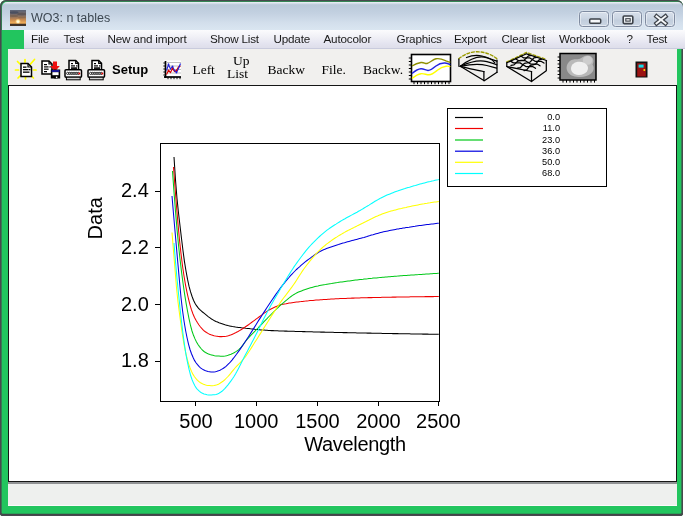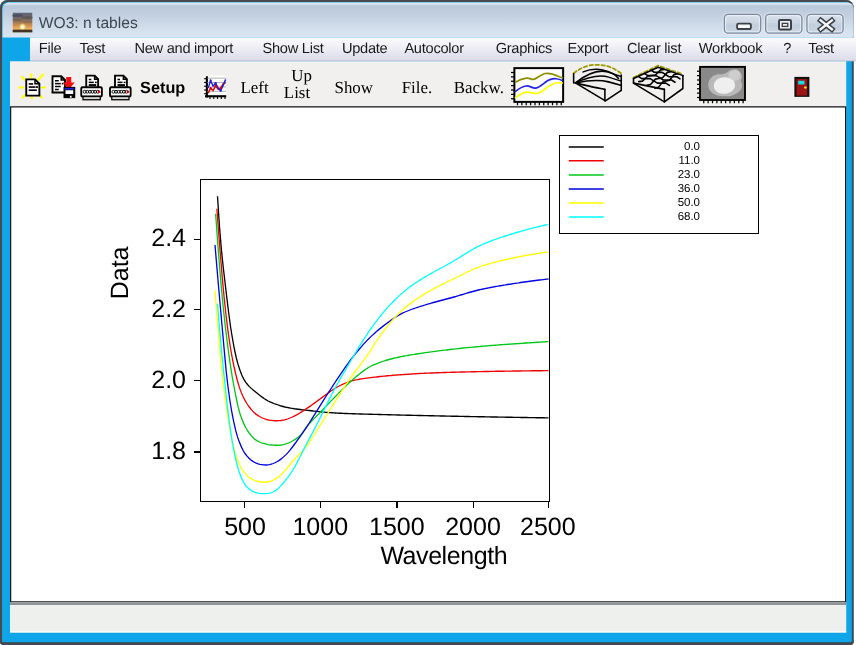--- a/index.html
+++ b/index.html
@@ -1,17 +1,17 @@
 <!DOCTYPE html>
 <html><head><meta charset="utf-8"><style>
 * { margin:0; padding:0; box-sizing:border-box; }
 html,body { width:685px; height:516px; background:#fff; overflow:hidden;
   font-family:"Liberation Sans",sans-serif; }
 .win { position:absolute; left:0; top:0; width:683px; height:516px;
-  background:#0ea5e9; border-radius:6px 6px 3px 3px;
+  background:#22c55e; border-radius:6px 6px 3px 3px;
   box-shadow:inset 0 0 0 1.6px #47494d, inset 0 -2.2px 0 #3f4145; }
 .titlebar { position:absolute; left:1.6px; top:1.6px; width:681.8px; height:28.4px;
   background:linear-gradient(180deg,#eef2f7 0,#bac9da 10%,#c3d1e1 40%,#d3dfec 75%,#dae6f1 100%);
   border-radius:5px 5px 0 0; }
 .appicon { position:absolute; left:10px; top:10px; }
 .title { position:absolute; left:31px; top:11px; font-size:12.5px; color:#3d4852; }
 .cbtn { position:absolute; top:11px; width:30px; height:15.5px; border:1px solid #7f8ba0;
   border-radius:3.5px; background:linear-gradient(180deg,#d7dfea 0,#cdd7e4 40%,#c2cedd 60%,#cbd6e3 100%);
   box-shadow:inset 0 0 0 1px rgba(252,253,255,.5), 0 0 0 1px rgba(255,255,255,.3); }
 .cbtn svg { display:block; }
@@ -278,21 +278,21 @@
 <rect x="635.5" y="61.5" width="12" height="16" fill="#111"></rect>
 <rect x="637.2" y="63.2" width="8.6" height="13.3" fill="#9c1313"></rect>
 <rect x="638.6" y="64.6" width="5" height="3" fill="#10dde8"></rect>
 <circle cx="644.3" cy="70" r="1" fill="#ffe000"></circle>
 </g>
 </svg>
   <div class="tb" style="left:112.1px;top:62px;font-size:13px;font-weight:bold">Setup</div>
   <div class="tb serif" style="left:192.4px;top:61.5px">Left</div>
   <div class="tb serif" style="left:233.1px;top:52.8px">Up</div>
   <div class="tb serif" style="left:227.1px;top:66.3px">List</div>
-  <div class="tb serif" style="left:267.6px;top:61.5px">Show</div>
+  <div class="tb serif" style="left:267.6px;top:61.5px">Backw</div>
   <div class="tb serif" style="left:321.4px;top:61.5px">File.</div>
   <div class="tb serif" style="left:363.1px;top:61.5px">Backw.</div>
   <svg style="position:absolute;left:0;top:0" width="685" height="516" viewBox="0 0 685 516" font-family="'Liberation Sans',sans-serif" fill="#000">
 <rect x="160.5" y="143.5" width="279" height="257.5" fill="none" stroke="#000" stroke-width="1" shape-rendering="crispEdges"></rect>
 <line x1="155.3" y1="191.5" x2="160.5" y2="191.5" stroke="#000" stroke-width="1" shape-rendering="crispEdges"></line>
 <line x1="155.3" y1="247.5" x2="160.5" y2="247.5" stroke="#000" stroke-width="1" shape-rendering="crispEdges"></line>
 <line x1="155.3" y1="304.5" x2="160.5" y2="304.5" stroke="#000" stroke-width="1" shape-rendering="crispEdges"></line>
 <line x1="155.3" y1="361.5" x2="160.5" y2="361.5" stroke="#000" stroke-width="1" shape-rendering="crispEdges"></line>
 <line x1="195.5" y1="401" x2="195.5" y2="406.3" stroke="#000" stroke-width="1" shape-rendering="crispEdges"></line>
 <line x1="256.5" y1="401" x2="256.5" y2="406.3" stroke="#000" stroke-width="1" shape-rendering="crispEdges"></line>

